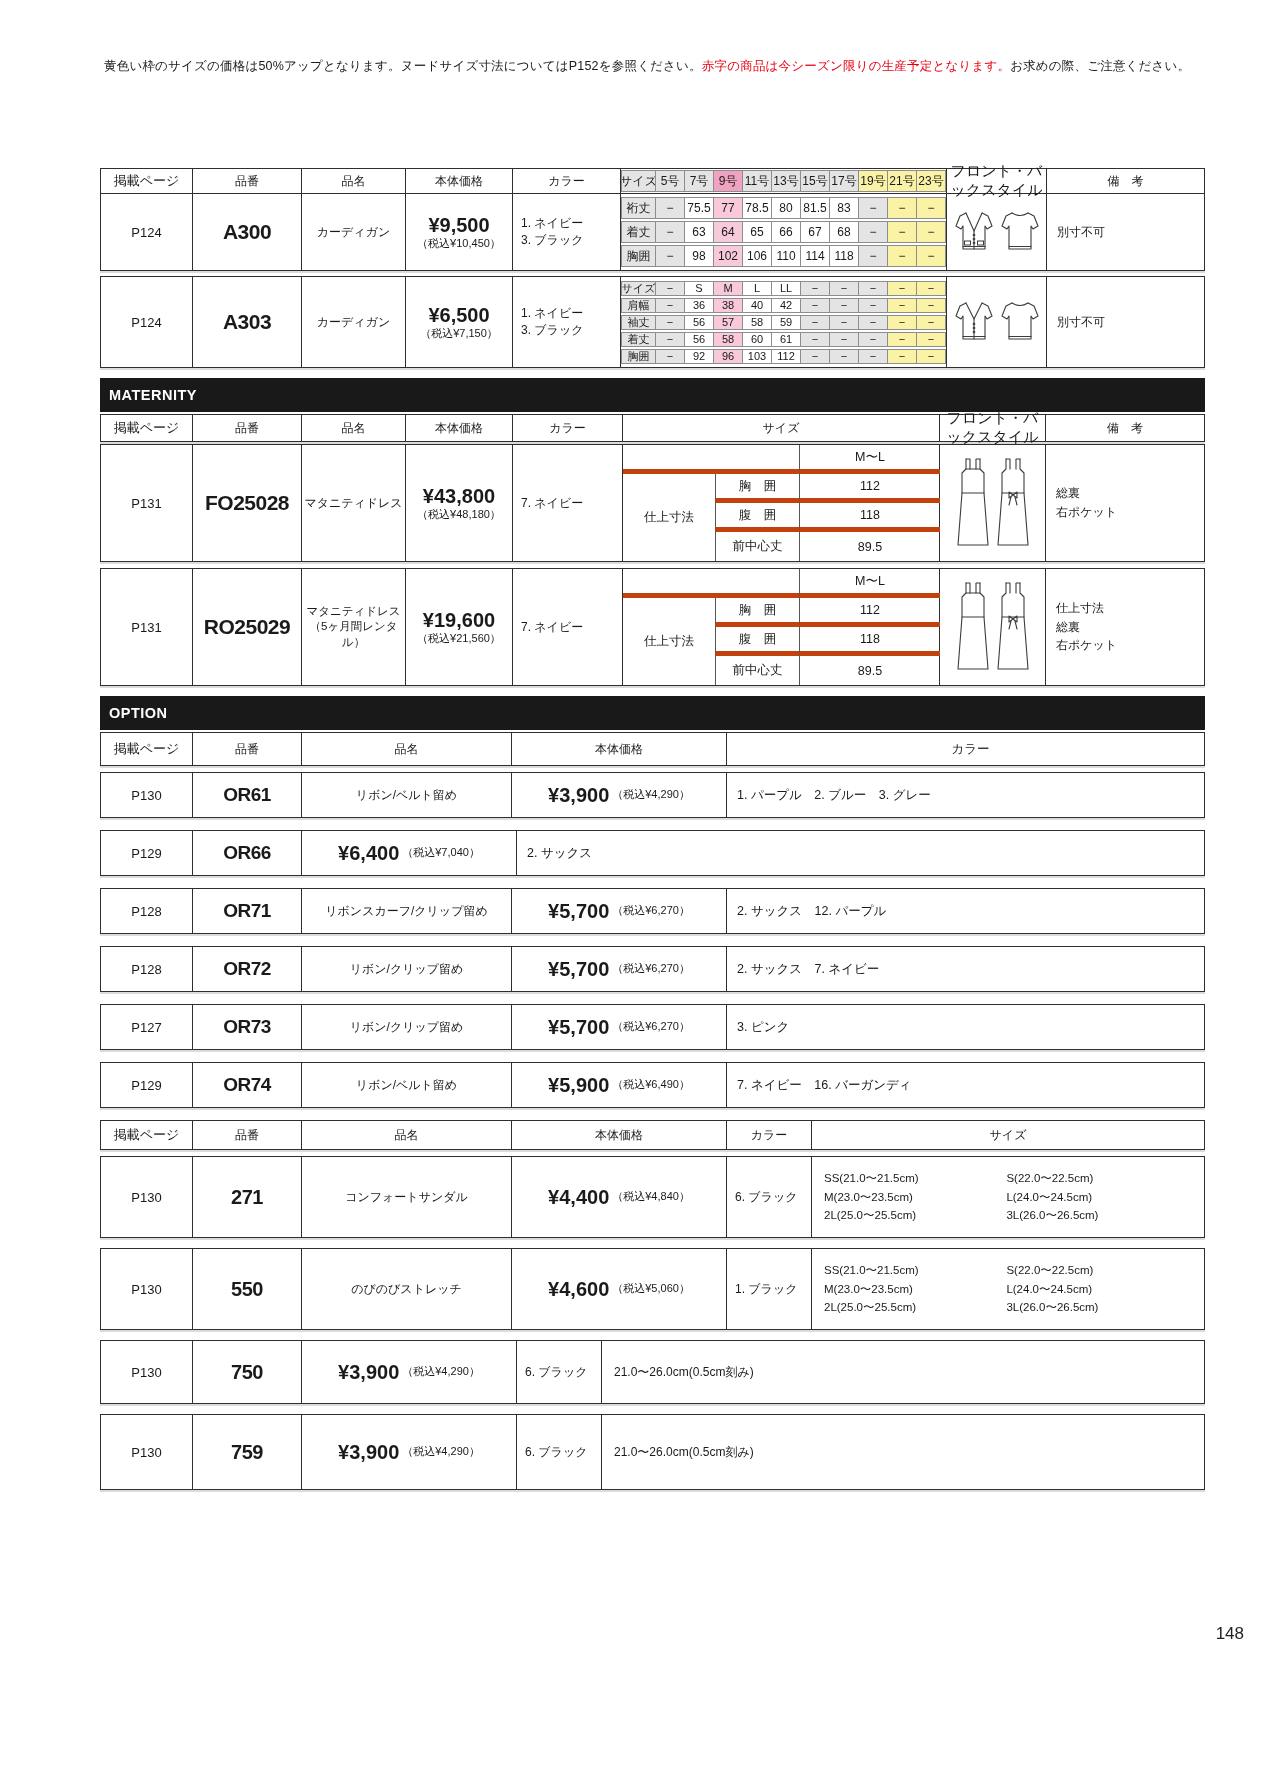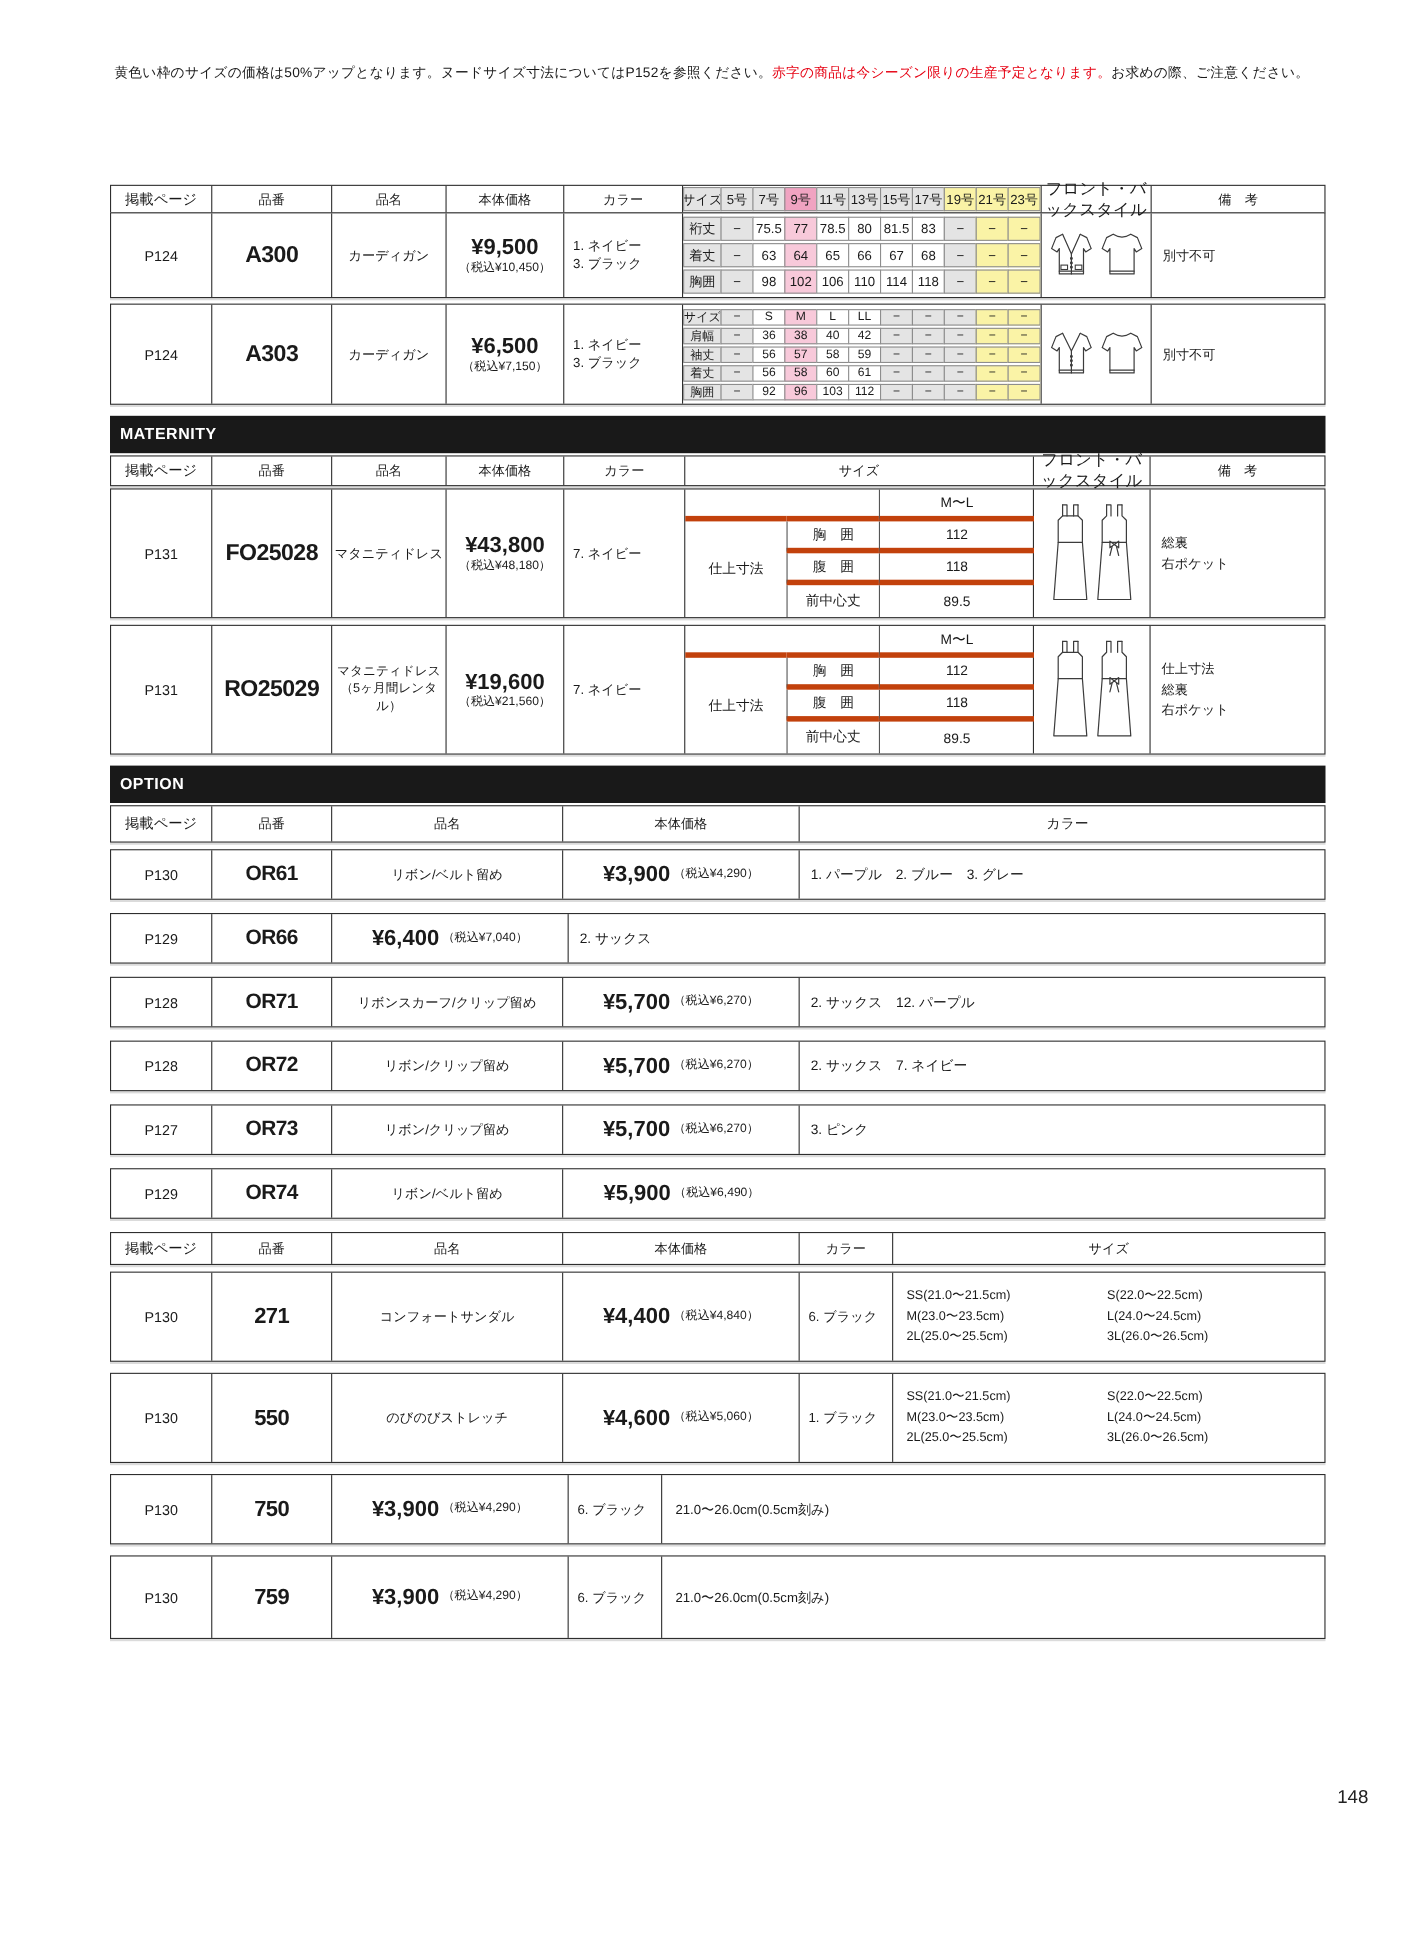--- a/index.html
+++ b/index.html
@@ -464,20 +464,21 @@
     <div class="cell c-colorwide">3. ピンク</div>
   </div>
   <div class="block h-orow">
     <div class="cell c-page">P129</div>
     <div class="cell c-code" style="font-size:19px;">OR74</div>
     <div class="cell c-name3">リボン/ベルト留め</div>
     <div class="cell c-price3">
         <span class="p-big">¥5,900</span>
         <span class="p-tax">（税込¥6,490）</span>
       </div>
+    <div class="cell c-colorwide">7. ネイビー　16. バーガンディ</div>
   </div>
 
   <div class="block h-fhdr">
     <div class="cell c-page hc">掲載ページ</div>
     <div class="cell c-code hc" style="font-size:12px;font-weight:400;letter-spacing:0;">品番</div>
     <div class="cell c-name3 hc">品名</div>
     <div class="cell c-price3 hc" style="justify-content:center;">本体価格</div>
     <div class="cell c-colorF hc" style="justify-content:center;padding-left:0;">カラー</div>
     <div class="cell c-sizeF hc" style="align-items:center;padding-left:0;justify-content:center;">サイズ</div>
   </div>

